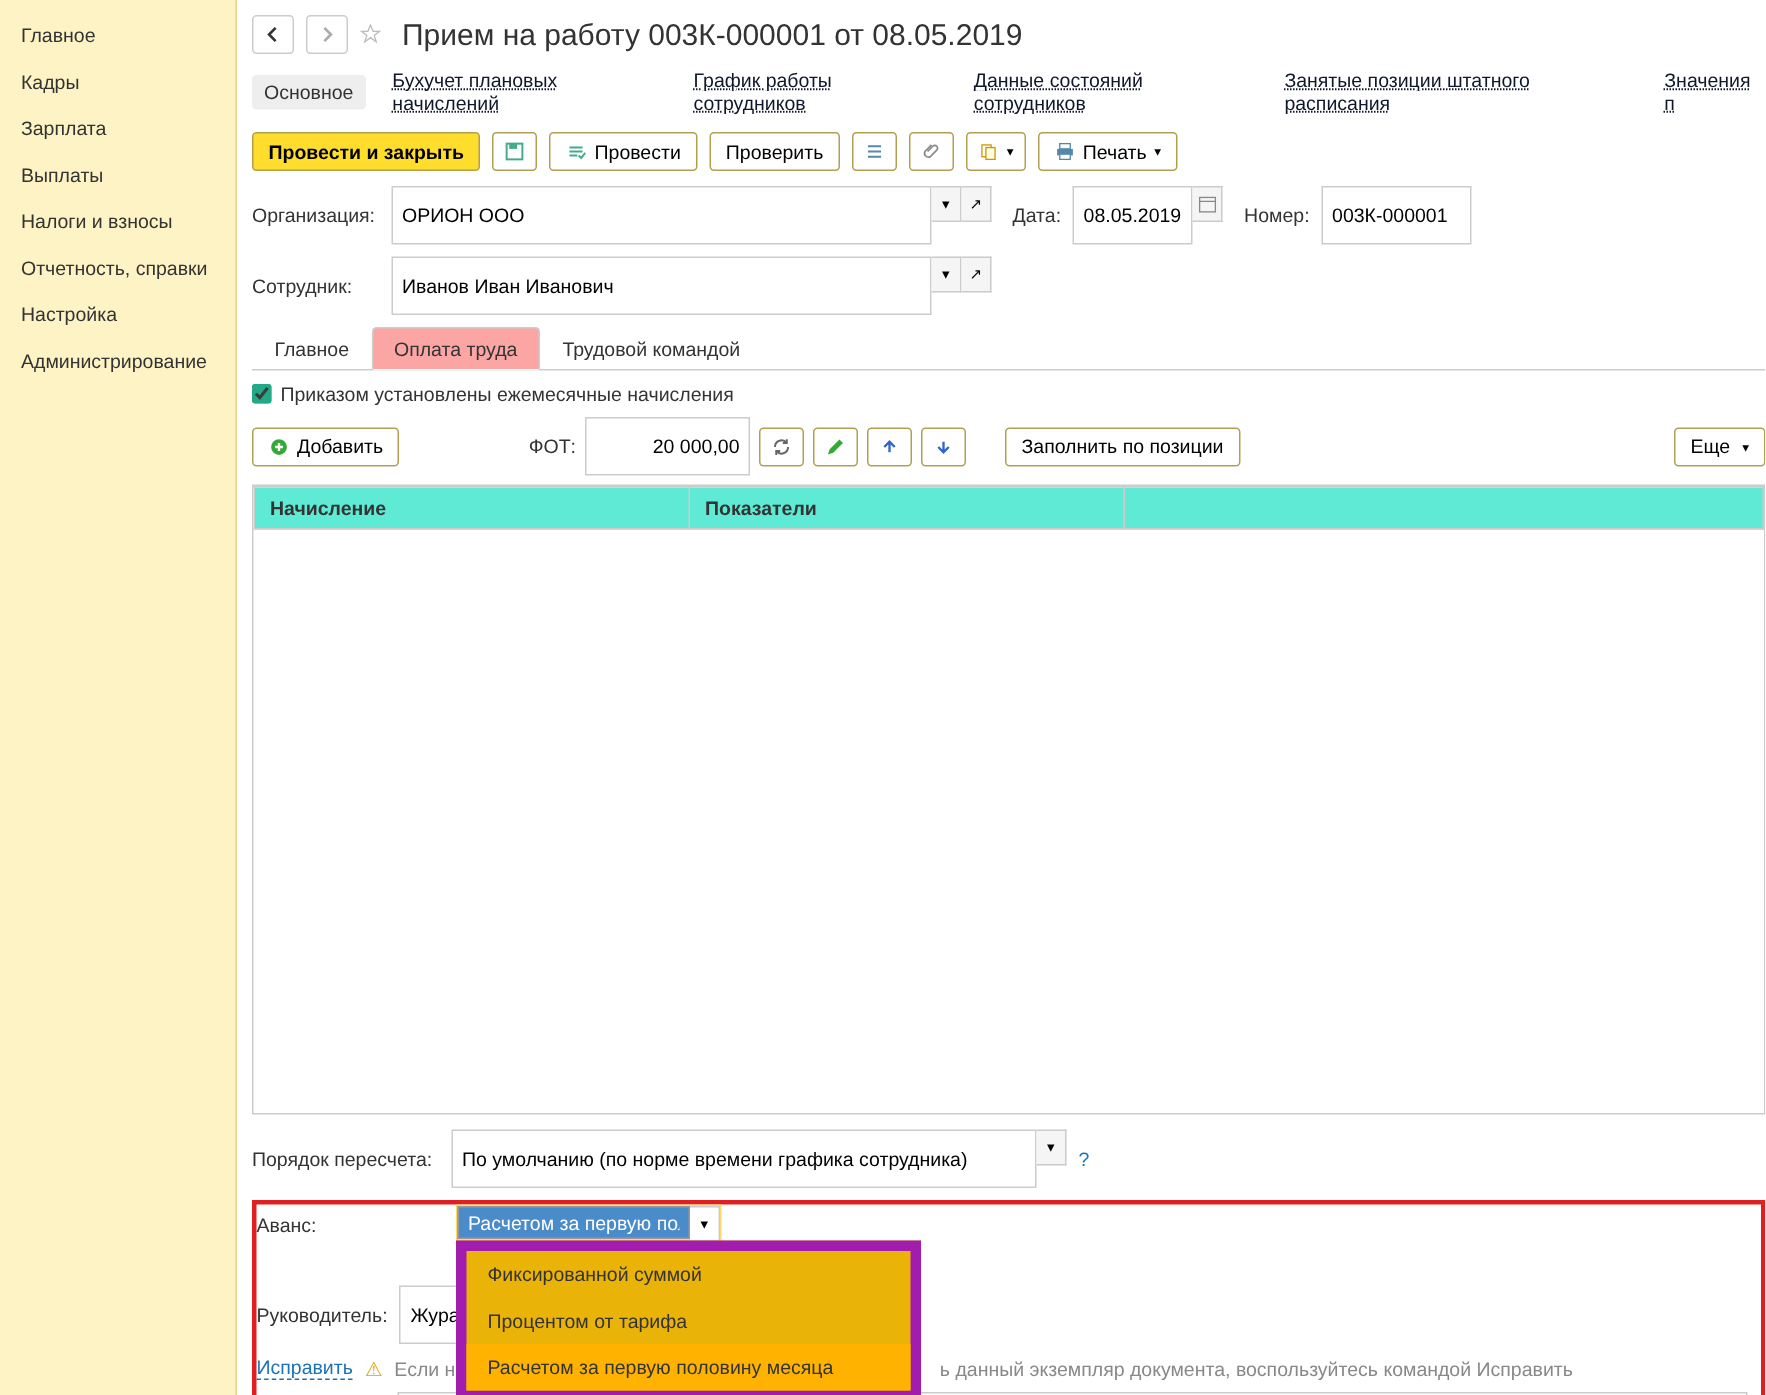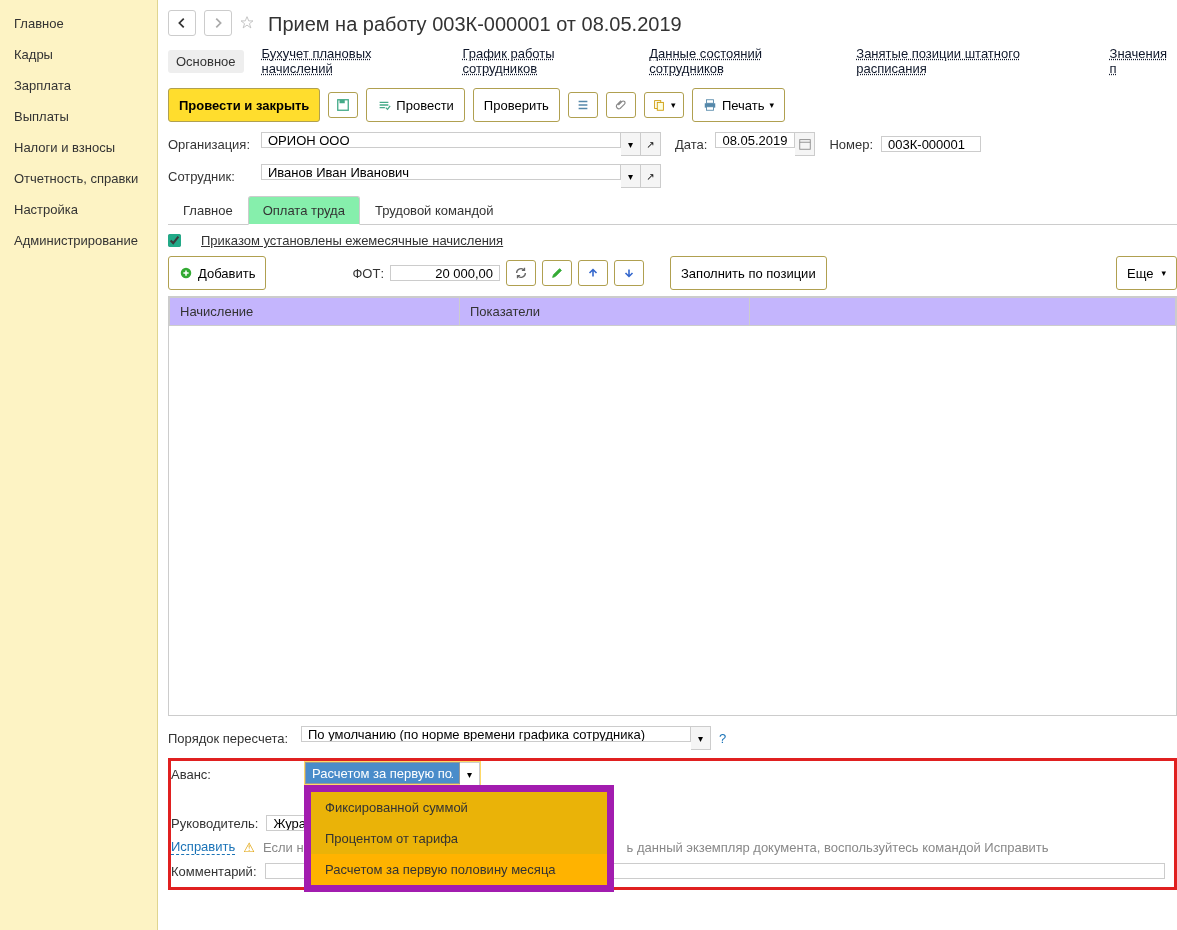--- a/index.html
+++ b/index.html
@@ -8,35 +8,35 @@
 .sidebar-item { padding: 8px 14px; cursor: pointer; color: #333; }
 .main { flex: 1; padding: 10px 0 10px 10px; overflow: hidden; position: relative; }
 .header-row { display: flex; align-items: flex-end; gap: 8px; margin-bottom: 10px; }
 .nav-btn { width: 28px; height: 26px; border: 1px solid #ccc; background: #fff; border-radius: 3px; cursor: pointer; display: flex; align-items: center; justify-content: center; }
 .star-icon { width: 20px; height: 20px; color: #bbb; }
 .title { font-size: 20px; font-weight: normal; }
 .link-tabs { display: flex; gap: 18px; margin-bottom: 12px; align-items: center; }
 .link-tabs .link { color: #0f172a; cursor: pointer; text-decoration: underline dotted; }
 .link-tabs .active { background: #eee; padding: 4px 8px; border-radius: 3px; text-decoration: none; color: #333; }
 .toolbar { display: flex; gap: 8px; margin-bottom: 10px; align-items: center; }
-.btn { height: 26px; border: 1px solid #b0a050; background: #fff; border-radius: 3px; padding: 16px 10px; cursor: pointer; display: flex; align-items: center; gap: 5px; font-size: 13px; }
+.btn { height: 26px; border: 1px solid #b0a050; background: #fff; border-radius: 3px; padding: 4px 10px; cursor: pointer; display: flex; align-items: center; gap: 5px; font-size: 13px; }
 .btn-yellow { background: #ffdd2d; font-weight: bold; }
 .btn-icon { width: 30px; padding: 0; justify-content: center; }
 .form-row { display: flex; gap: 8px; align-items: center; margin-bottom: 8px; }
 .form-label { min-width: 85px; }
 .input-group { display: flex; }
-.text-input { height: 16px; border: 1px solid #ccc; padding: 0 6px; font-size: 13px; }
+.text-input { height: 39px; border: 1px solid #ccc; padding: 0 6px; font-size: 13px; }
 .input-btn { width: 20px; height: 24px; border: 1px solid #ccc; border-left: none; background: #f5f5f5; cursor: pointer; font-size: 10px; display: flex; align-items: center; justify-content: center; }
 .tabs { display: flex; border-bottom: 1px solid #ccc; margin-bottom: 8px; }
 .tab { padding: 6px 14px; border: 1px solid transparent; cursor: pointer; margin-bottom: -1px; }
-.tab.active { border: 1px solid #ccc; border-bottom: 1px solid #fff; background: #86efac; border-radius: 3px 3px 0 0; }
-.checkbox-row { display: flex; align-items: center; gap: 20px; margin: 8px 0; text-decoration: underline; }
+.tab.active { border: 1px solid #ccc; border-bottom: 1px solid #fff; background: #fca5a5; border-radius: 3px 3px 0 0; }
+.checkbox-row { display: flex; align-items: center; gap: 6px; margin: 8px 0; }
 .sub-toolbar { display: flex; gap: 6px; align-items: center; margin-bottom: 6px; }
 .table { border: 1px solid #ccc; width: 100%; border-collapse: collapse; }
-.table th { background: #c4b5fd; border: 1px solid #ccc; padding: 6px 10px; text-align: left; font-weight: normal; }
+.table th { background: #5eead4; border: 1px solid #ccc; padding: 6px 10px; text-align: left; font-weight: bold; }
 .table td { border: 1px solid #eee; padding: 6px 10px; background: #fff4c8; }
 .table-wrap { height: 420px; border: 1px solid #ccc; overflow: auto; }
 .red-box { border: 3px solid #e02020; padding: 0; margin-top: 8px; }
 .dropdown { position: absolute; background: #eab308; border: 7px solid #a21caf; min-width: 310px; z-index: 100; }
 .dropdown-item { padding: 8px 14px; cursor: pointer; }
 .dropdown-item.highlight { background: #ffb300; }
 .selected-input { background: #4a8cca; color: #fff; border: 1px solid #999; height: 22px; padding: 0 6px; font-size: 13px; }
 .dropdown-wrap { display: flex; background: #ffd966; padding: 1px; }
 .helper-link { color: #1a73b7; cursor: pointer; }
 .warn-icon { color: #e0a000; }

